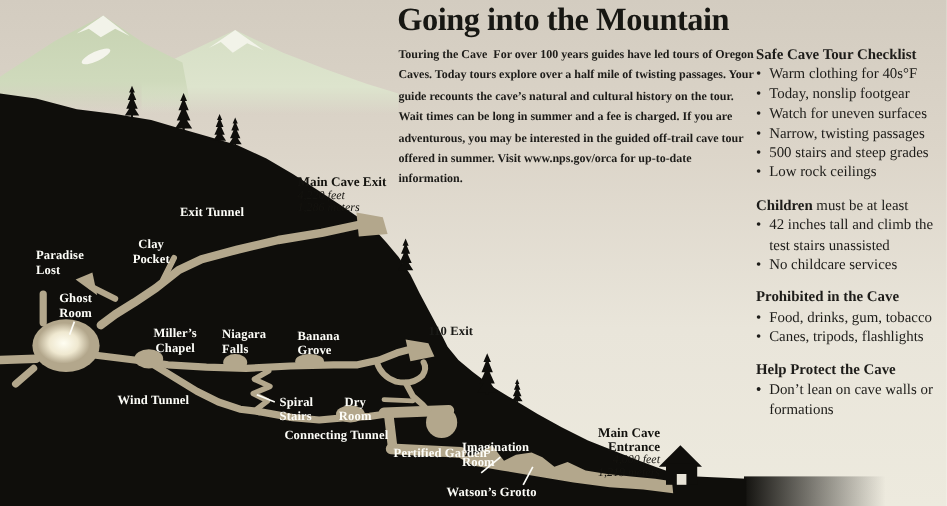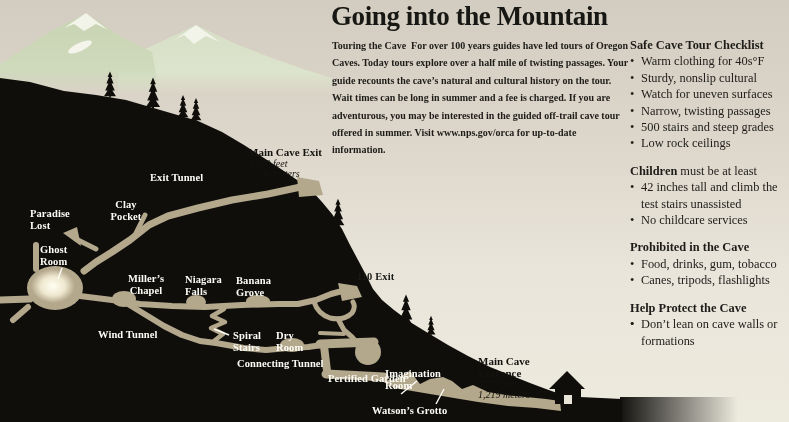--- a/index.html
+++ b/index.html
@@ -146,21 +146,21 @@
   <div id="title">Going into the Mountain</div>
   <div id="intro">
     <span class="lead">Touring the Cave</span><span class="body">For over 100 years guides have led tours of Oregon Caves. Today tours explore over a half mile of twisting passages. Your guide recounts the cave’s natural and cultural history on the tour. Wait times can be long in summer and a fee is charged. If you are adventurous, you may be interested in the guided off-trail cave tour offered in summer. Visit www.nps.gov/orca for up-to-date information.</span>
   </div>
 
   <div id="checklist">
     <div class="cl-section">
       <div class="cl-heading">Safe Cave Tour Checklist</div>
       <ul class="cl-items">
         <li><span class="bullet">•</span><span>Warm clothing for 40s°F</span></li>
-        <li><span class="bullet">•</span><span>Sturdy, nonslip cultural</span></li>
+        <li><span class="bullet">•</span><span>Today, nonslip footgear</span></li>
         <li><span class="bullet">•</span><span>Watch for uneven surfaces</span></li>
         <li><span class="bullet">•</span><span>Narrow, twisting passages</span></li>
         <li><span class="bullet">•</span><span>500 stairs and steep grades</span></li>
         <li><span class="bullet">•</span><span>Low rock ceilings</span></li>
       </ul>
     </div>
     <div class="cl-section">
       <div class="cl-heading"><strong>Children</strong><span class="rest">must be at least</span></div>
       <ul class="cl-items">
         <li><span class="bullet">•</span><span>42 inches tall and climb the test stairs unassisted</span></li>
@@ -181,35 +181,35 @@
         <li><span class="bullet">•</span><span>Don’t lean on cave walls or formations</span></li>
       </ul>
     </div>
   </div>
 
   <div class="marker" style="left:248px;top:147px;width:80px;">
     <div class="mname">Main Cave Exit</div>
     <div class="melev">4,220 feet</div>
     <div class="melev">1,286 meters</div>
   </div>
-  <div class="marker" style="left:478px;top:356px;width:72px;">
+  <div class="marker" style="left:478px;top:356px;width:72px;text-align:right;">
     <div class="mname">Main Cave Entrance</div>
     <div class="melev">4,000 feet</div>
     <div class="melev">1,219 meters</div>
   </div>
 
   <div class="lbl" style="left:150px;top:172px;">Exit Tunnel</div>
   <div class="lbl" style="left:103px;top:199px;width:46px;text-align:center;">Clay Pocket</div>
   <div class="lbl" style="left:30px;top:208px;width:56px;">Paradise Lost</div>
-  <div class="lbl" style="left:40px;top:244px;width:46px;text-align:left;">Ghost Room</div>
+  <div class="lbl" style="left:40px;top:244px;width:46px;text-align:center;">Ghost Room</div>
   <div class="lbl" style="left:118px;top:273px;width:56px;text-align:center;">Miller’s Chapel</div>
   <div class="lbl" style="left:185px;top:274px;width:48px;text-align:left;">Niagara Falls</div>
-  <div class="lbl" style="left:236px;top:275px;width:48px;">Banana Grove</div>
+  <div class="lbl" style="left:248px;top:275px;width:48px;">Banana Grove</div>
   <div class="lbl dark" style="left:357px;top:271px;width:60px;">110 Exit</div>
   <div class="lbl" style="left:98px;top:329px;">Wind Tunnel</div>
   <div class="lbl" style="left:233px;top:330px;width:38px;">Spiral Stairs</div>
-  <div class="lbl" style="left:276px;top:330px;width:40px;text-align:left;">Dry Room</div>
+  <div class="lbl" style="left:276px;top:330px;width:40px;text-align:center;">Dry Room</div>
   <div class="lbl" style="left:237px;top:358px;">Connecting Tunnel</div>
   <div class="lbl" style="left:385px;top:336px;width:70px;margin-top:32px;">Imagination Room</div>
   <div class="lbl" style="left:328px;top:373px;">Pertified Garden</div>
   <div class="lbl" style="left:372px;top:405px;">Watson’s Grotto</div>
 
 </div>
 
 </body></html>

